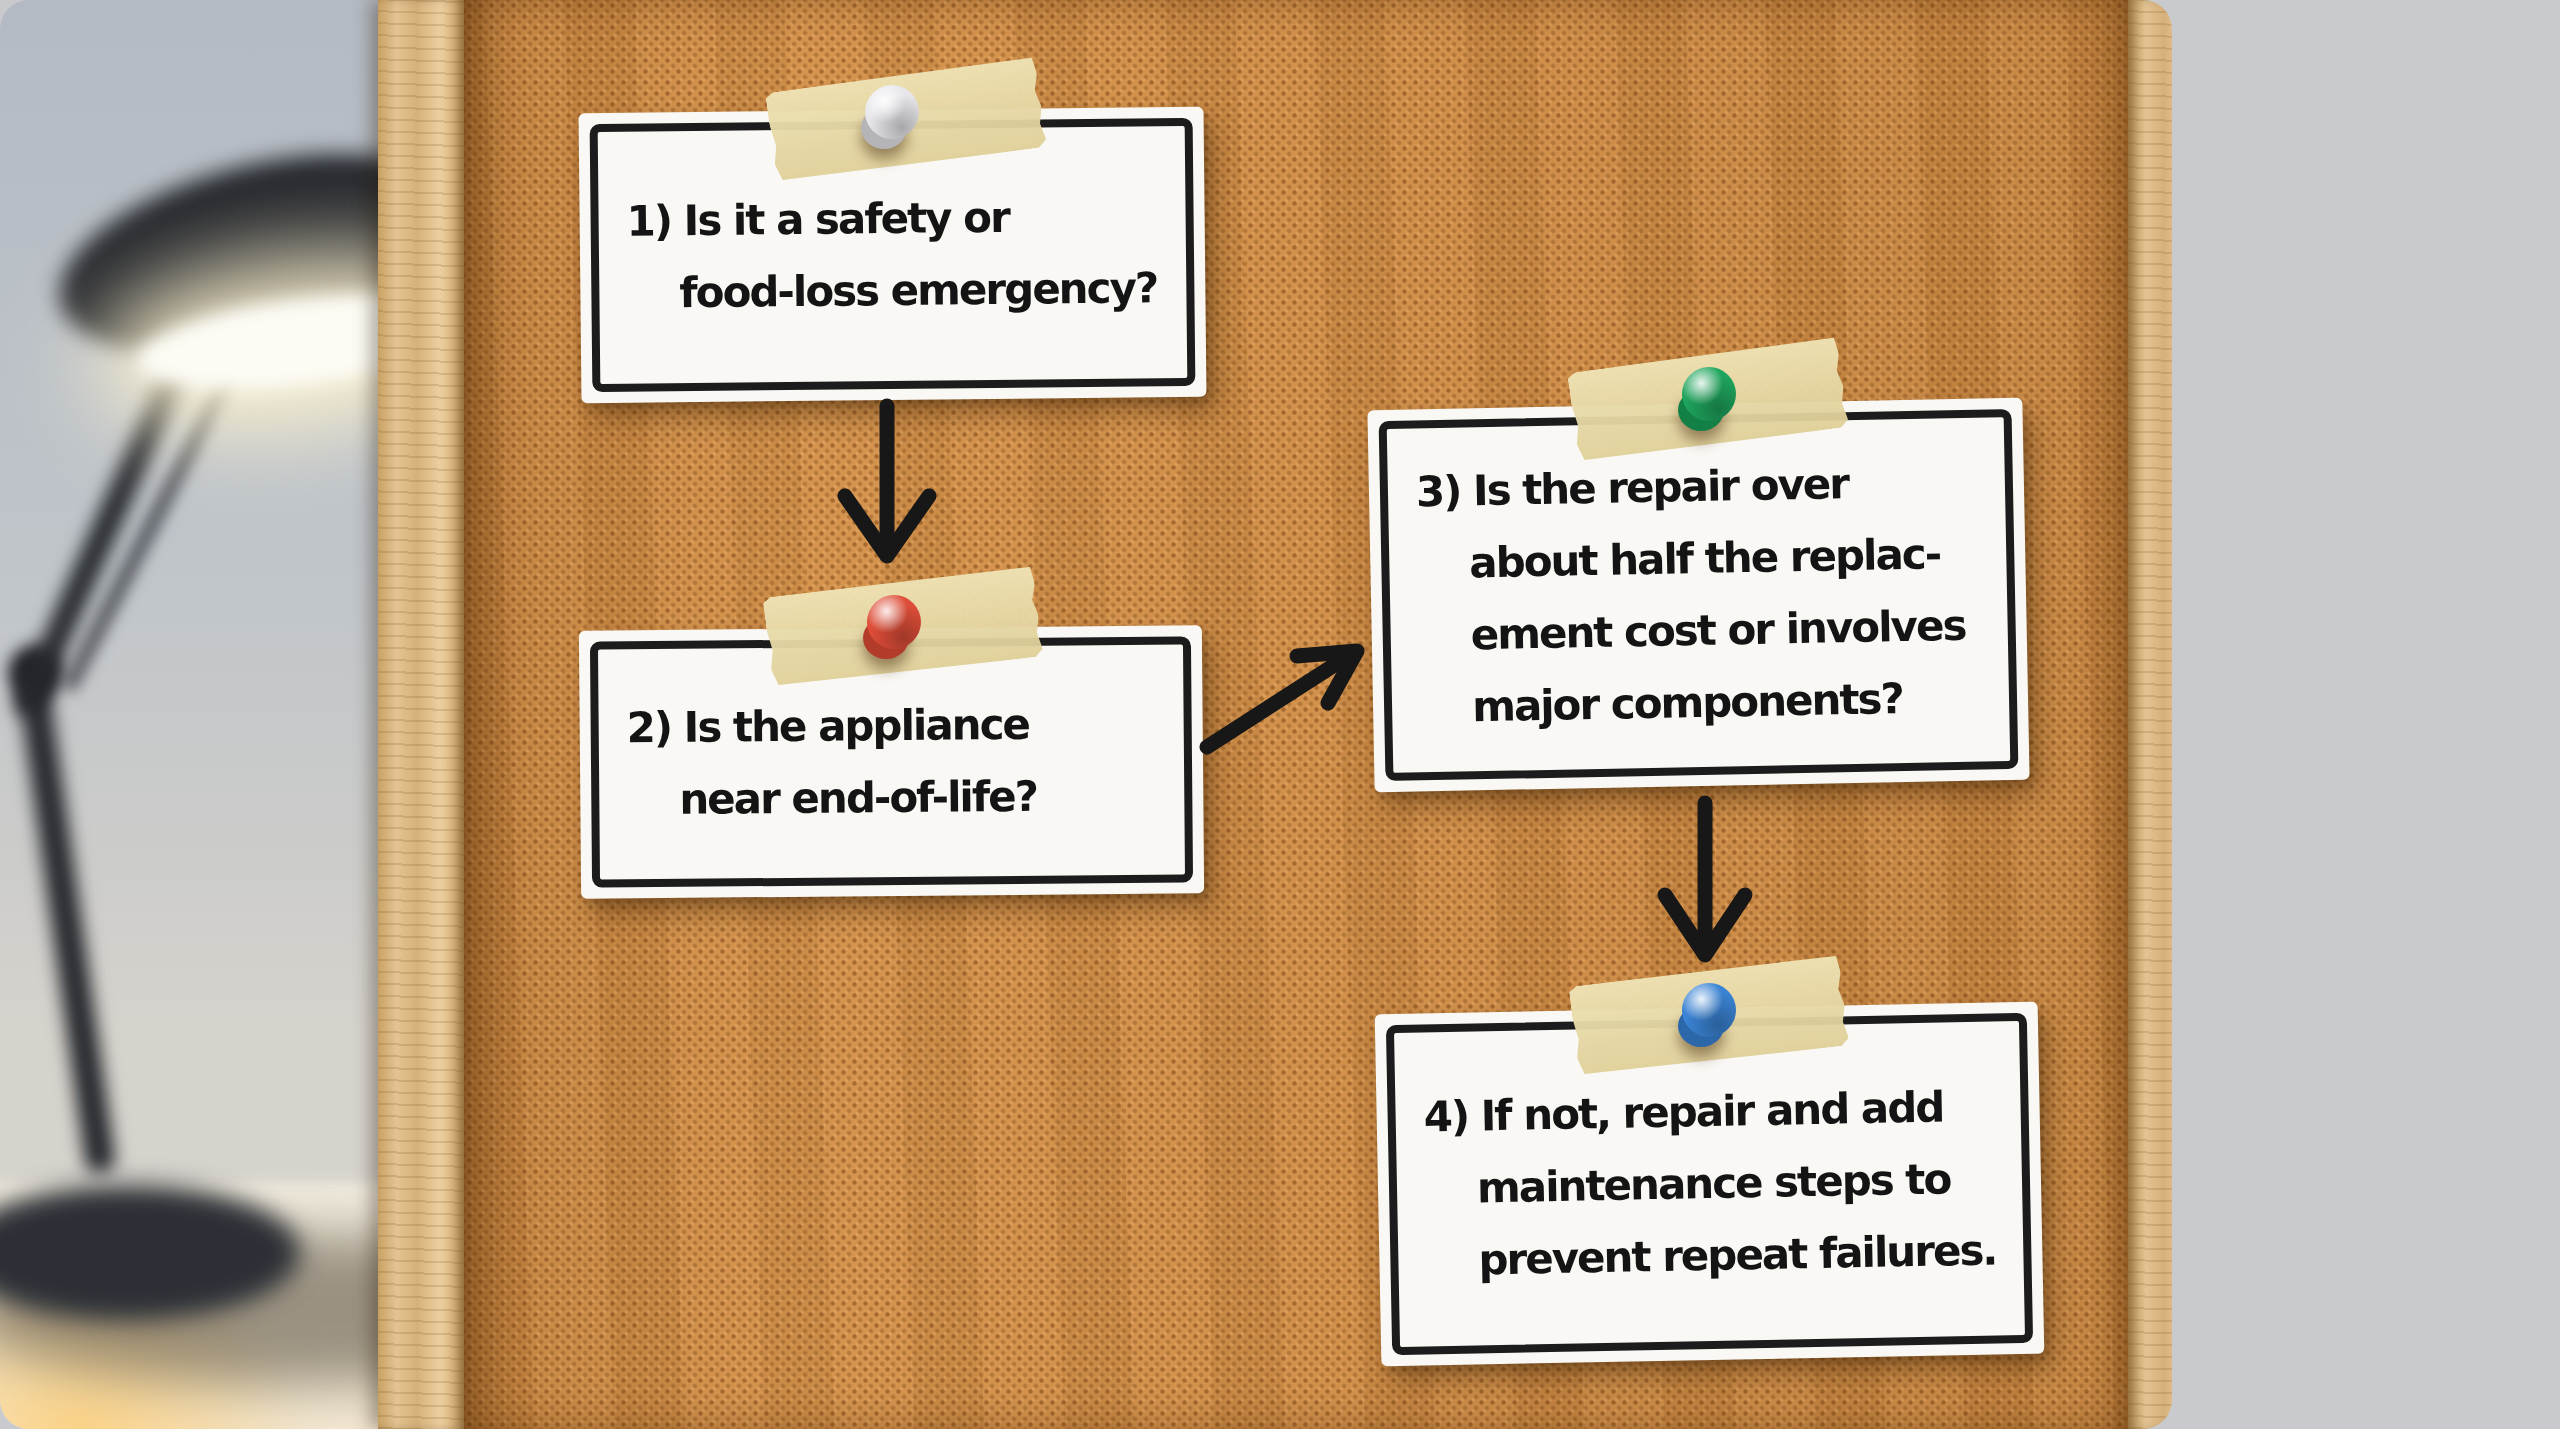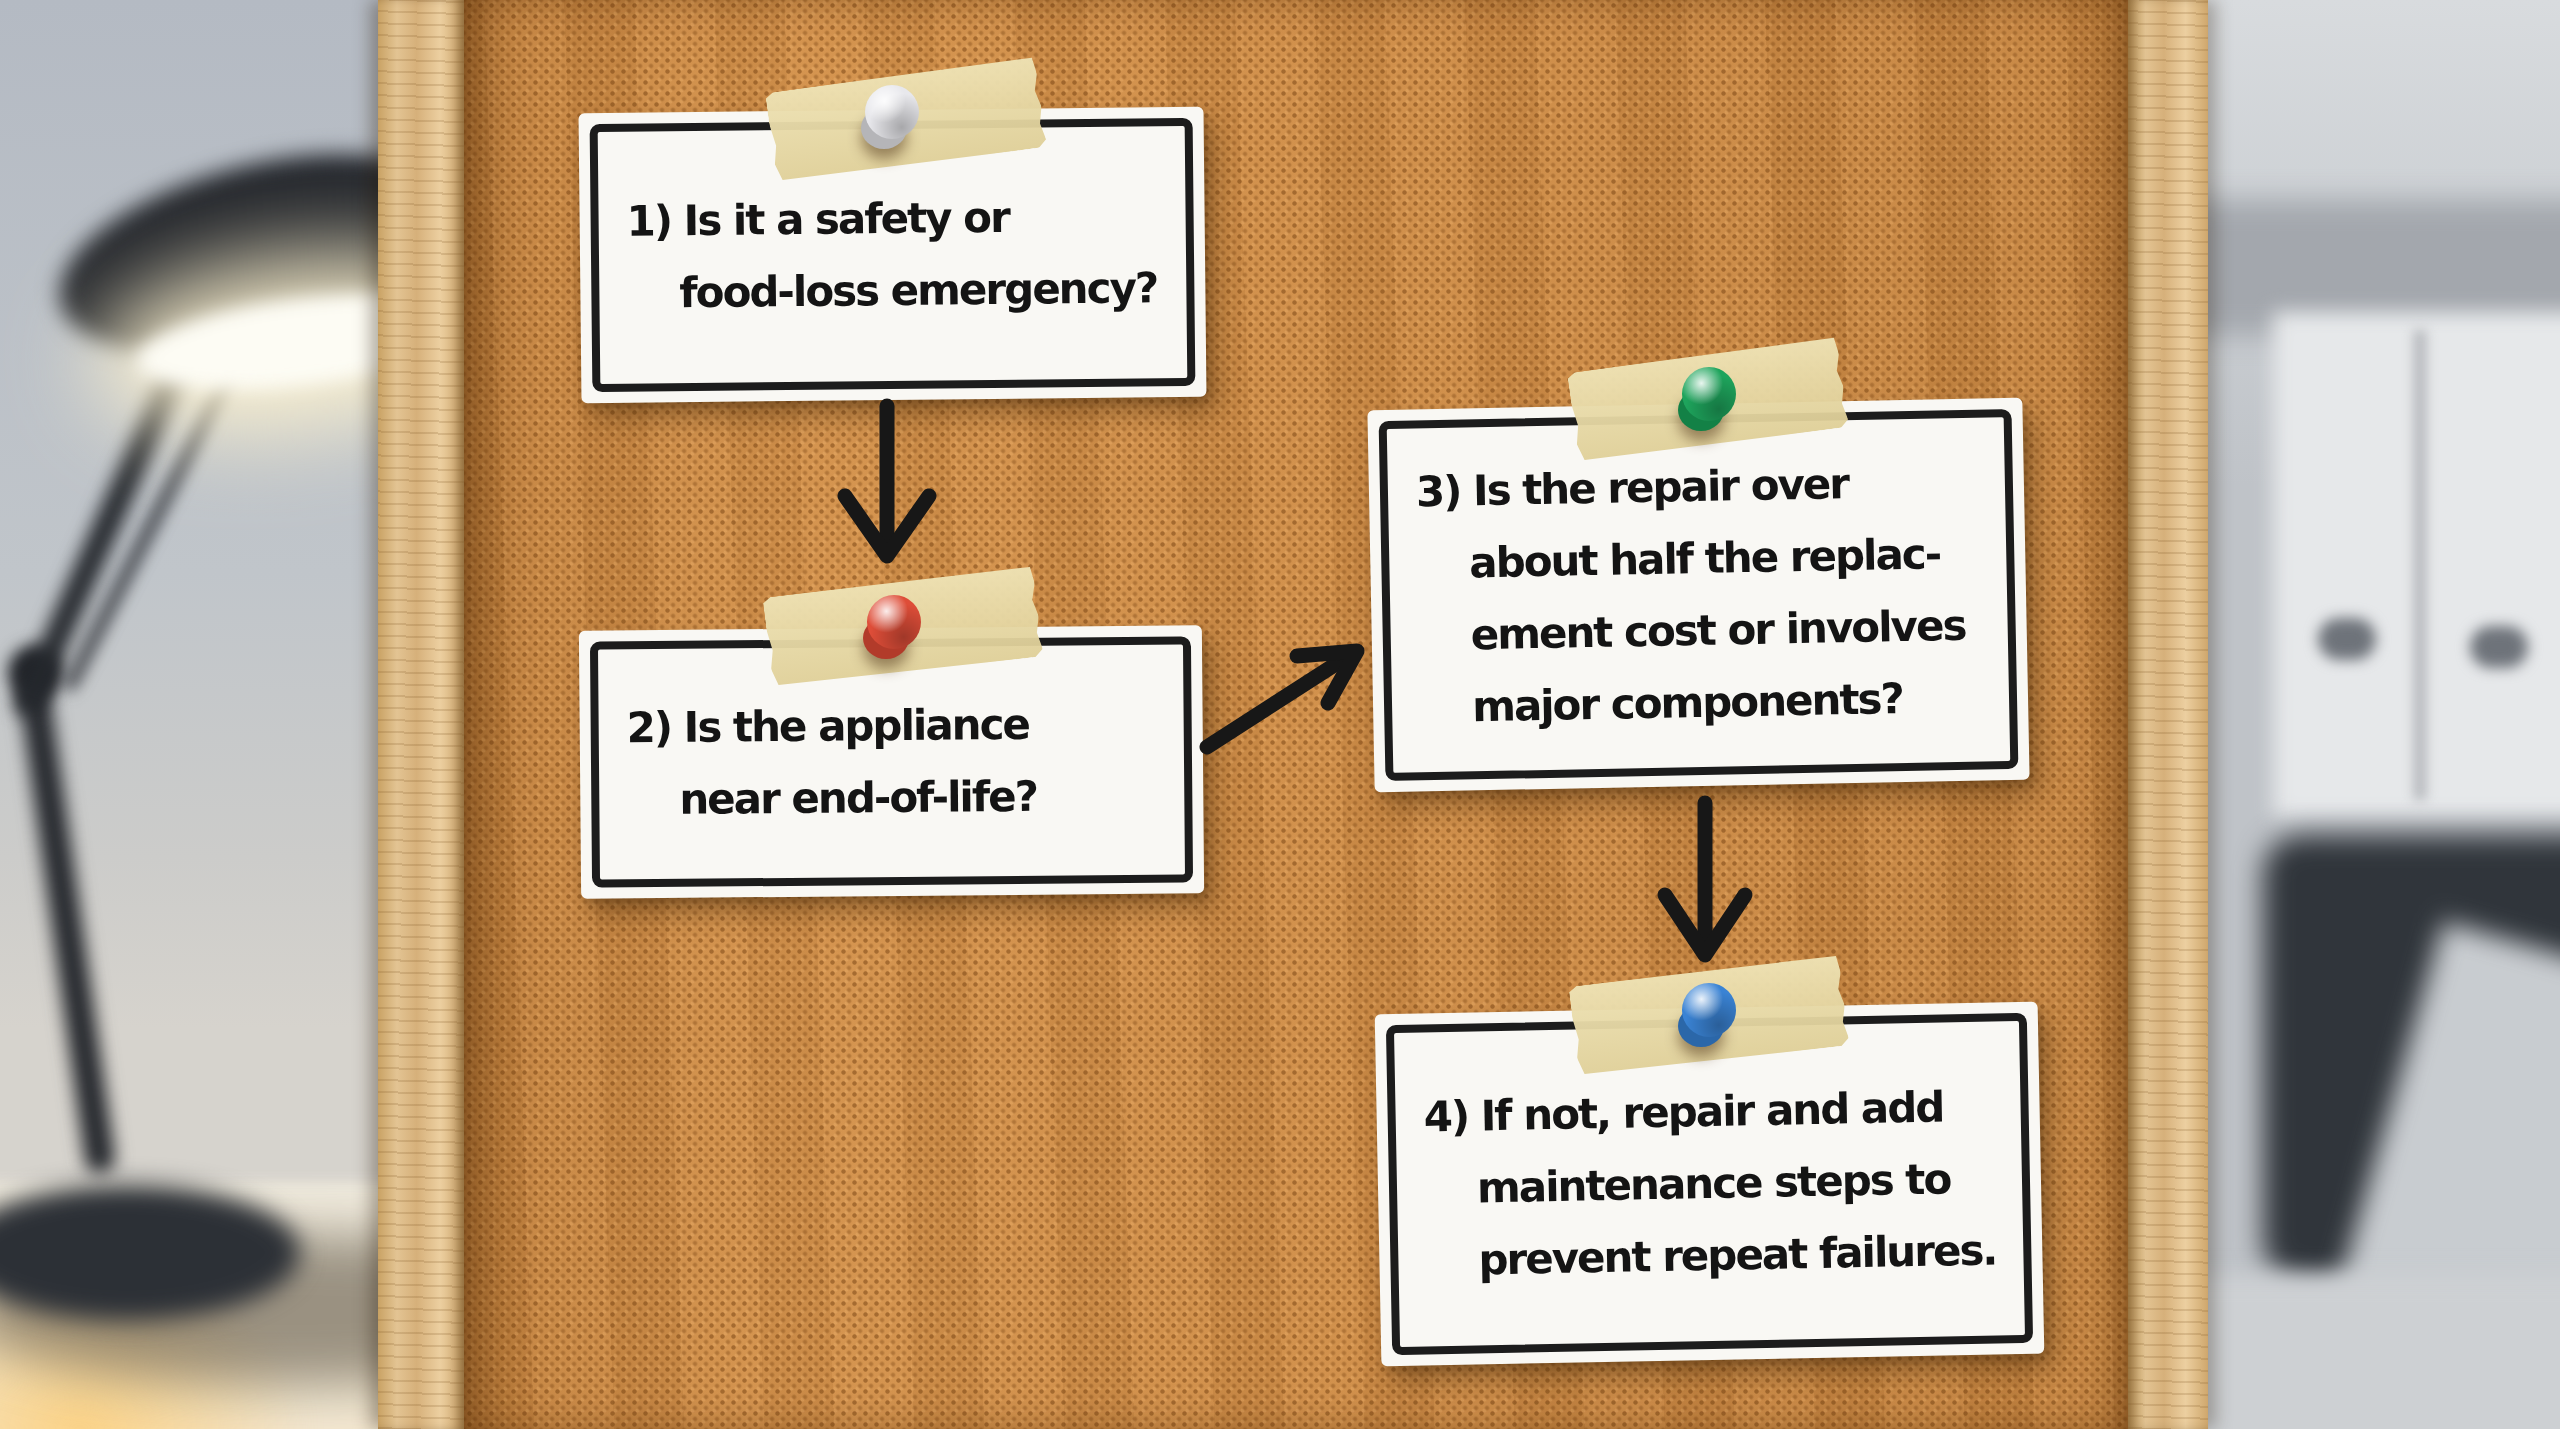--- a/index.html
+++ b/index.html
@@ -1,21 +1,21 @@
 <!DOCTYPE html>
 <html><head>
 <meta charset="utf-8">
 <style>
   html,body { margin:0; padding:0; }
   body {
     width:2560px; height:1429px; overflow:hidden;
     background:#c8cacd;
     font-family:"DejaVu Sans", sans-serif;
   }
-  .stage { position:relative; width:2560px; height:1429px; overflow:hidden; }
+  .stage { position:relative; width:2172px; height:1429px; overflow:hidden;border-radius:29px; }
   .shape { position:absolute; }
 
   
   .bg-left {
     position:absolute; left:0; top:0; width:384px; height:1429px; overflow:hidden;
     background:linear-gradient(180deg,#b4bac3 0%, #c0c5ca 40%, #ccccca 60%, #d6d3cd 72%);
   }
   .desk         { left:-20px; top:1182px; width:440px; height:270px;
                   background:linear-gradient(180deg,#efeadd,#f4e8d0); filter:blur(7px); }
   .warm-glow    { left:-150px; top:1250px; width:460px; height:360px; border-radius:50%;

